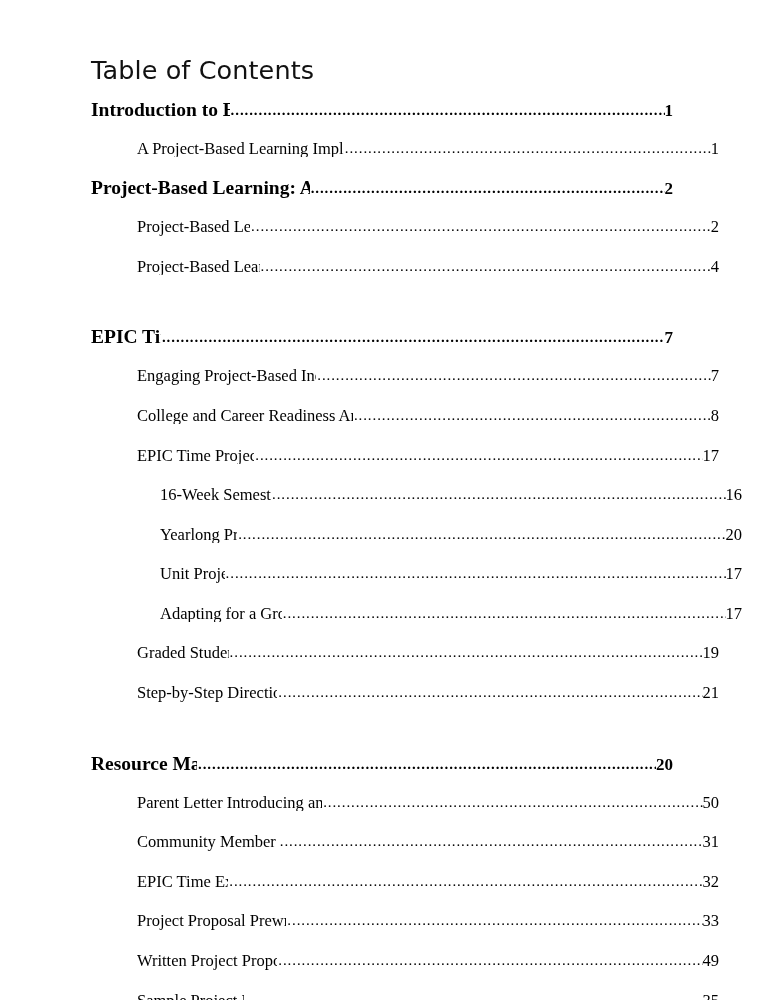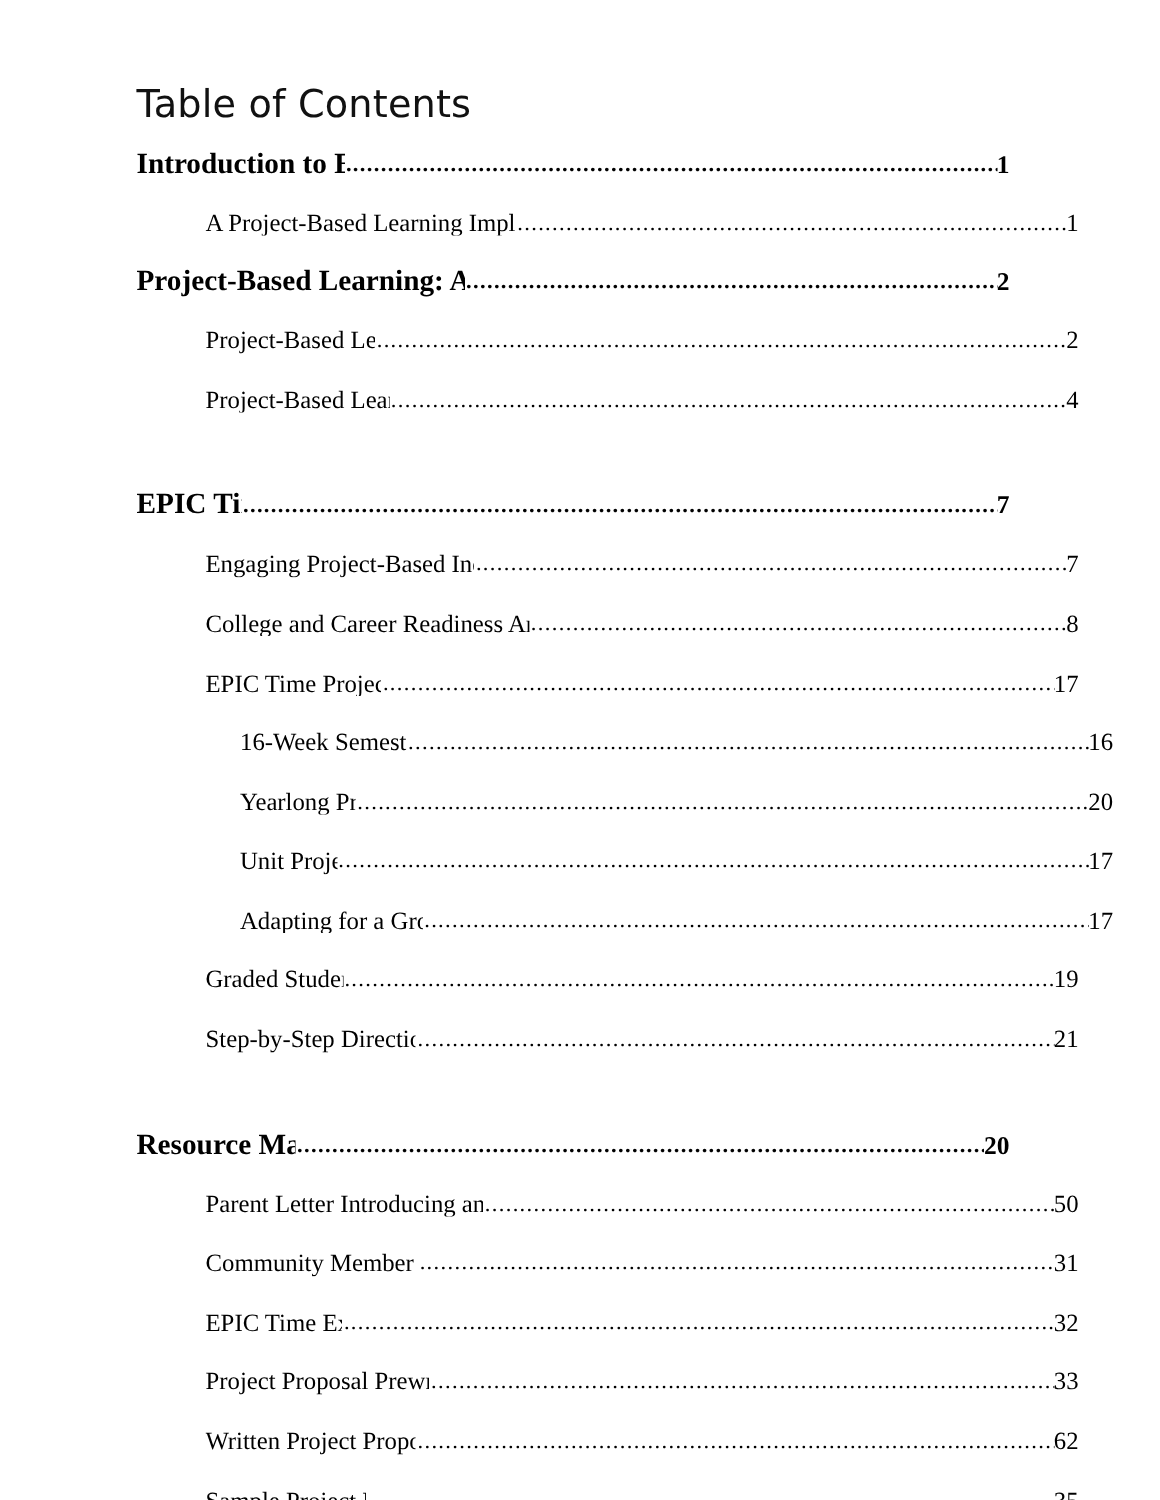--- a/index.html
+++ b/index.html
@@ -212,21 +212,21 @@
           <span class="toc-page">32</span>
         </li>
         <li class="toc-row lvl2">
           <span class="toc-label" style="padding-right: 6px;">Project Proposal Prewriting Reflection</span>
           <span class="toc-dots" aria-hidden="true">...............................................................................................................................................................</span>
           <span class="toc-page">33</span>
         </li>
         <li class="toc-row lvl2">
           <span class="toc-label">Written Project Proposal Assignment</span>
           <span class="toc-dots" aria-hidden="true">...............................................................................................................................................................</span>
-          <span class="toc-page">62</span>
+          <span class="toc-page">49</span>
         </li>
         <li class="toc-row lvl2">
           <span class="toc-label" style="padding-right: 6px;">Sample Project Proposal</span>
           <span class="toc-dots" aria-hidden="true">...............................................................................................................................................................</span>
           <span class="toc-page">35</span>
         </li>
       </ul>
 
   </div>
 </div>

